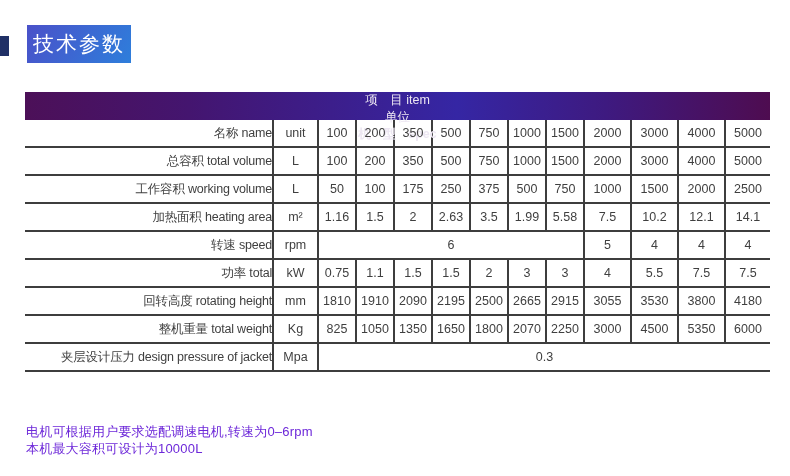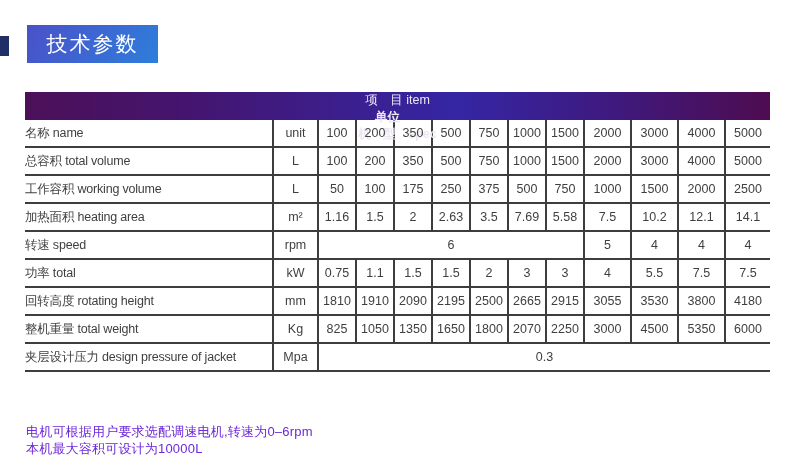--- a/index.html
+++ b/index.html
@@ -11,43 +11,43 @@
   body{
     width:790px;height:476px;background:#ffffff;position:relative;
     font-family:"Liberation Sans", "DejaVu Sans", sans-serif;color:var(--txt);
     overflow:hidden;
   }
   .corner-square{
     position:absolute;left:0;top:36px;width:9px;height:20px;
     background:var(--corner);
   }
   .title-badge{
-    position:absolute;left:27px;top:25px;width:131px;height:38px;
+    position:absolute;left:27px;top:25px;width:104px;height:38px;
     background:linear-gradient(120deg,var(--title-g1) 0%,var(--title-g2) 100%);
     color:#ffffff;font-size:21px;letter-spacing:2px;font-weight:500;
     display:flex;align-items:center;justify-content:center;
   }
   .table-wrap{position:absolute;left:25px;top:92px;width:745px;}
   .thead-bar{
     height:28px;width:745px;display:flex;align-items:center;
     background:linear-gradient(90deg,var(--hdr-g1) 0%, #44156f 22%, var(--hdr-g2) 58%, #3e1a80 78%, var(--hdr-g3) 100%);
     color:#ece6f2;font-size:12.5px;flex-direction:column;
   }
   .thead-item{width:248px;text-align:center;}
-  .thead-unit{width:45px;text-align:left;font-weight:bold;}
+  .thead-unit{width:45px;text-align:center;}
   .thead-spec{flex:1;text-align:center;font-weight:bold;}
   table.spec{
     width:745px;border-collapse:collapse;table-layout:fixed;
   }
   table.spec td{
     border:2px solid var(--border);
     height:26px;padding:0;overflow:hidden;white-space:nowrap;
     font-size:12.5px;color:var(--txt);
   }
-  table.spec tr td:first-child{border-left:none;}
+  table.spec tr td:first-child{border-left:none;text-align:right;}
   table.spec tr td:last-child{border-right:none;}
   table.spec tr:first-child td{border-top:none;}
   td.label-cell{text-align:left;padding-left:8px;font-size:12px;letter-spacing:-0.2px;}
   td.unit-cell{text-align:center;}
   td.value-cell{text-align:center;color:#4a4a4a;}
   .footer-notes{
     position:absolute;left:26px;top:423px;font-size:13px;line-height:17px;color:#6d28d9;
     letter-spacing:0.2px;
   }
 </style>
@@ -129,21 +129,21 @@
           <td class="value-cell">2500</td>
         </tr>
         <tr>
           <td class="label-cell">加热面积 heating area</td>
           <td class="unit-cell">m²</td>
           <td class="value-cell">1.16</td>
           <td class="value-cell">1.5</td>
           <td class="value-cell">2</td>
           <td class="value-cell">2.63</td>
           <td class="value-cell">3.5</td>
-          <td class="value-cell">7.69</td>
+          <td class="value-cell">1.99</td>
           <td class="value-cell">5.58</td>
           <td class="value-cell">7.5</td>
           <td class="value-cell">10.2</td>
           <td class="value-cell">12.1</td>
           <td class="value-cell">14.1</td>
         </tr>
         <tr>
           <td class="label-cell">转速 speed</td>
           <td class="unit-cell">rpm</td>
           <td class="value-cell" colspan="7">6</td>

